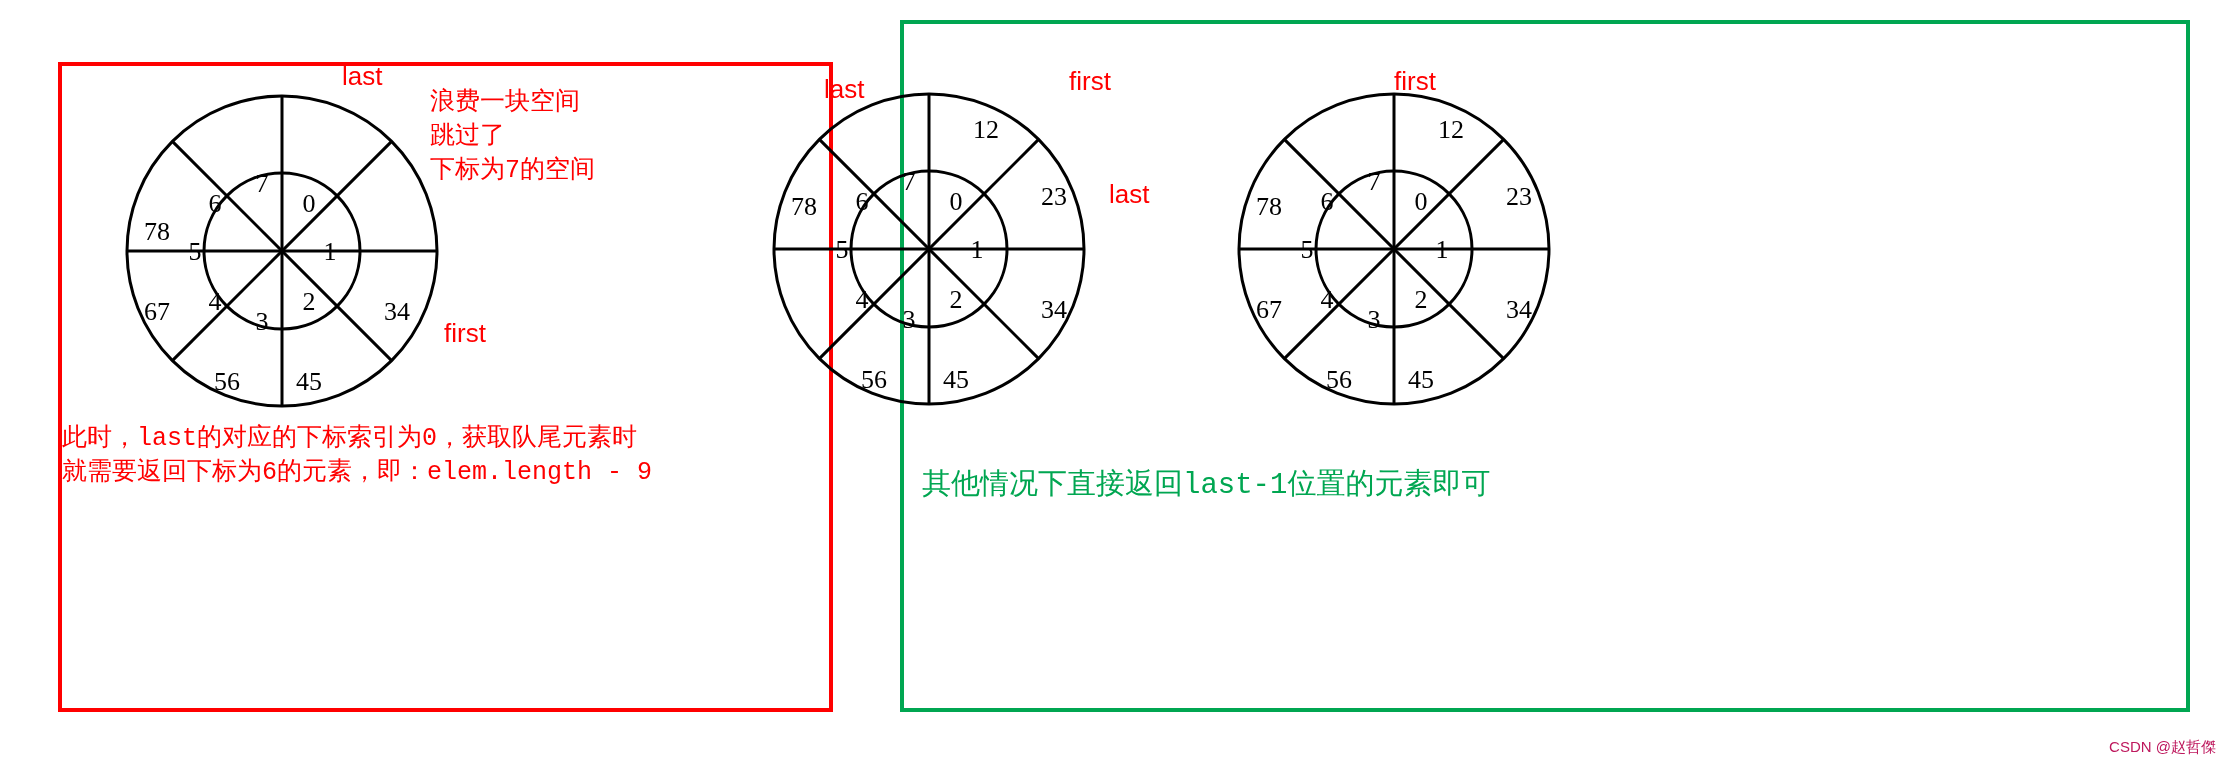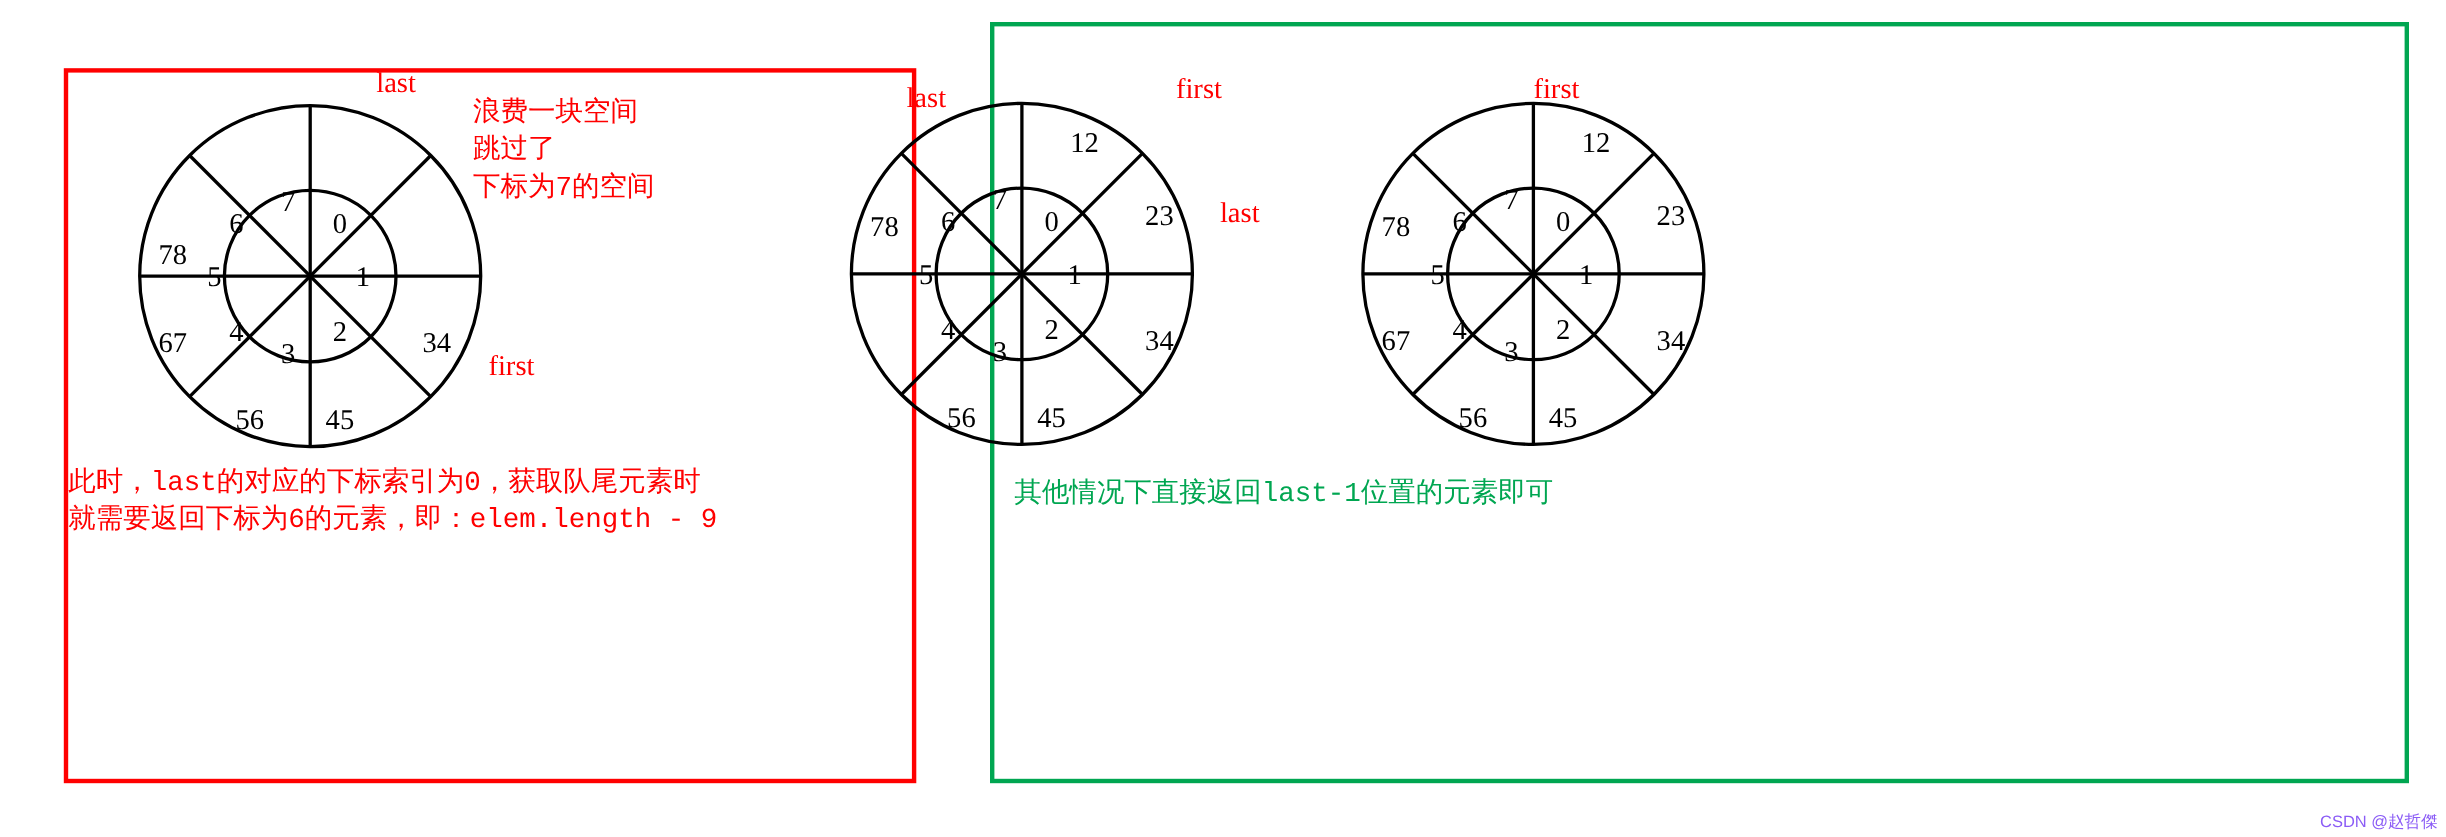--- a/index.html
+++ b/index.html
@@ -31,48 +31,49 @@
     top: 20px;
     width: 1290px;
     height: 692px;
     border: 4px solid #00a651;
   }
   .diagram {
     position: absolute;
   }
   .label {
     position: absolute;
-    font-family: Liberation Serif, serif;
+    font-family: Liberation Sans, sans-serif;
     white-space: nowrap;
   }
   .label-red {
     color: #ff0000;
     font-size: 26px;
   }
   .note-red {
     position: absolute;
     color: #ff0000;
     font-family: "Liberation Mono", monospace;
     font-size: 25px;
     line-height: 34px;
     white-space: pre;
   }
   .note-green {
     position: absolute;
     color: #00a651;
     font-family: "Liberation Mono", monospace;
-    font-size: 25px;
+    font-size: 29px;
     line-height: 34px;
     white-space: pre;
+    margin-top: 37px;
   }
   .watermark {
     position: absolute;
     right: 8px;
     bottom: 4px;
-    color: #8b5cf6;
+    color: #be185d;
     font-size: 15px;
     font-family: "Liberation Sans", sans-serif;
   }
   svg text {
     font-family: "Liberation Serif", serif;
     font-size: 26px;
     fill: #000000;
     text-anchor: middle;
     dominant-baseline: middle;
   }

